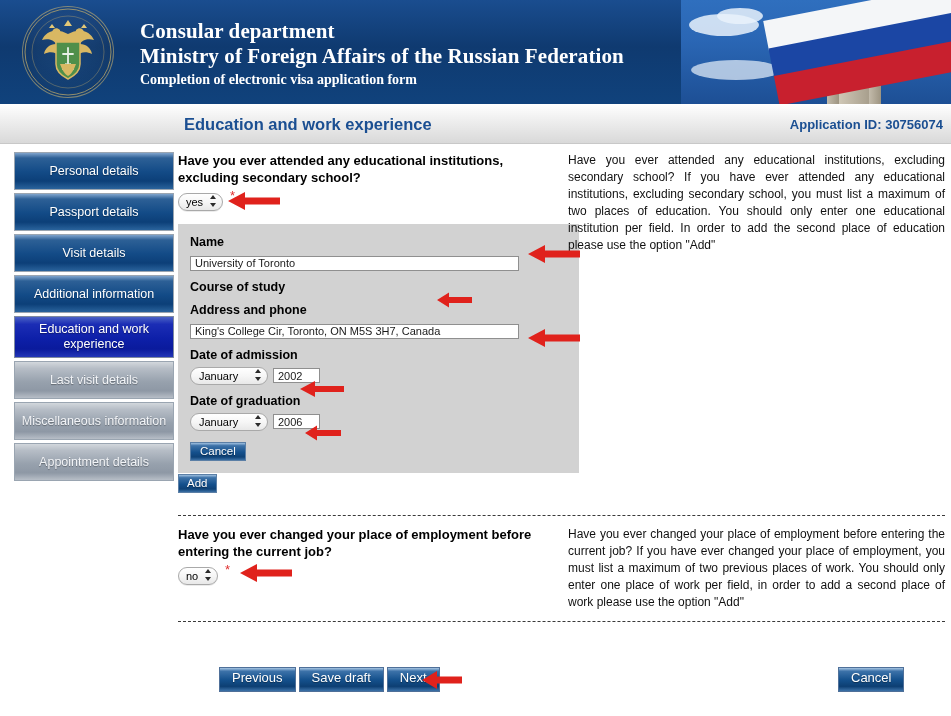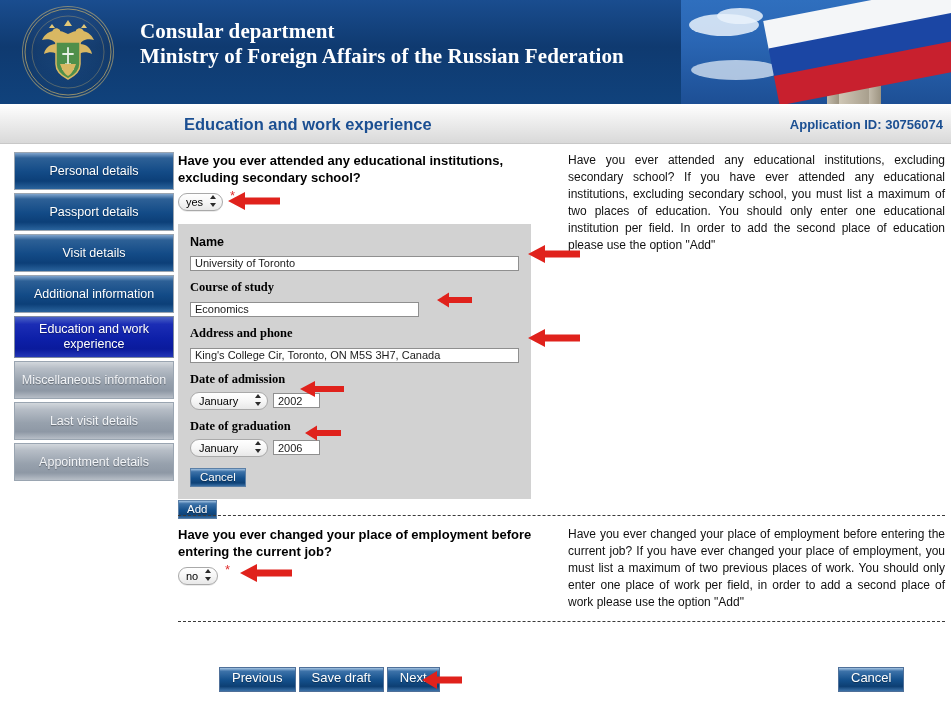--- a/index.html
+++ b/index.html
@@ -164,24 +164,24 @@
   .sel-wrap .arrows:before { top:1px;  border-bottom:4px solid #2b2b2b; }
   .sel-wrap .arrows:after  { bottom:1px; border-top:4px solid #2b2b2b; }
 
   .req-star { color:#e03030; font-size:13px; margin-left:7px; margin-top:-4px; }
 
   
   .block {
     background:#d2d2d2;
     padding:9px 28px 12px 12px;
     margin-top:10px;
-    width:353px;
+    width:401px;
   }
   .fld-label { font-size:12.5px; font-weight:bold; color:#000; margin:2px 0 4px 0; }
-  .fld-label.sp { margin-top:9px;font-family:Liberation Serif, serif; }
+  .fld-label.sp { margin-top:9px; }
   input.txt {
     font-family:"Liberation Sans", sans-serif;
     font-size:11px; color:#1a1a1a;
     height:15px; padding:1px 4px;
     border:1px solid #8f8f8f;
     background:#ffffff;
     outline:none;
   }
   .w-full  { width:329px; }
   .w-mid   { width:229px; }
@@ -296,20 +296,21 @@
 
       <path d="M46 42 v20 M41 48 h10 M44 58 l-3 5 M48 58 l3 5" stroke="#e8f0e6" stroke-width="1.8" fill="none" stroke-linecap="round"></path>
 
       <path d="M38 58 c3 8 5 10 8 12 c3 -2 5 -4 8 -12 z" fill="#d9b863"></path>
     </svg>
   </div>
 
   <div class="header-titles">
     <div class="h-title1">Consular department</div>
     <div class="h-title2">Ministry of Foreign Affairs of the Russian Federation</div>
+    <div class="h-sub">Completion of electronic visa application form</div>
   </div>
 </div>
 
 <div class="titlebar">
   <div class="titlebar-inner">
     <div class="page-title">Education and work experience</div>
     <div class="app-id">Application ID: 30756074</div>
   </div>
 </div>
 
@@ -325,24 +326,24 @@
     <div class="nav-btn">
         <span>Visit details</span>
       </div>
     <div class="nav-btn">
         <span>Additional information</span>
       </div>
     <div class="nav-btn active">
         <span>Education and work experience</span>
       </div>
     <div class="nav-btn disabled">
+        <span>Last visit details</span>
+      </div>
+    <div class="nav-btn disabled">
         <span>Miscellaneous information</span>
-      </div>
-    <div class="nav-btn disabled">
-        <span>Last visit details</span>
       </div>
     <div class="nav-btn disabled">
         <span>Appointment details</span>
       </div>
   </div>
 
   <div class="main">
     <div class="q-text">Have you ever attended any educational institutions, excluding secondary school?</div>
 
     <div class="select-row">
@@ -353,21 +354,20 @@
         <span class="arrows"></span>
       </span>
       <span class="req-star">*</span>
     </div>
 
     <div class="block">
       <div class="fld-label">Name</div>
       <input class="txt w-full" value="University of Toronto" style="">
 
       <div class="fld-label sp">Course of study</div>
-      <input class="txt w-mid" value="Economics" style="">
 
       <div class="fld-label sp">Address and phone</div>
       <input class="txt w-full" value="King's College Cir, Toronto, ON M5S 3H7, Canada" style="">
 
       <div class="fld-label sp">Date of admission</div>
       <div class="date-row">
         <span class="sel-wrap">
           <select class="month">
             <option>January</option>
           </select>

